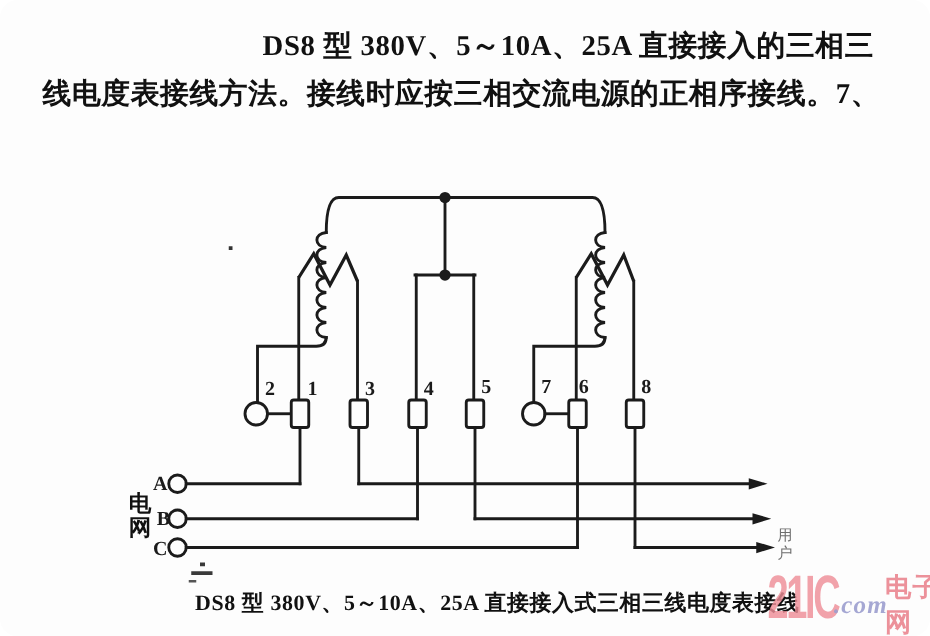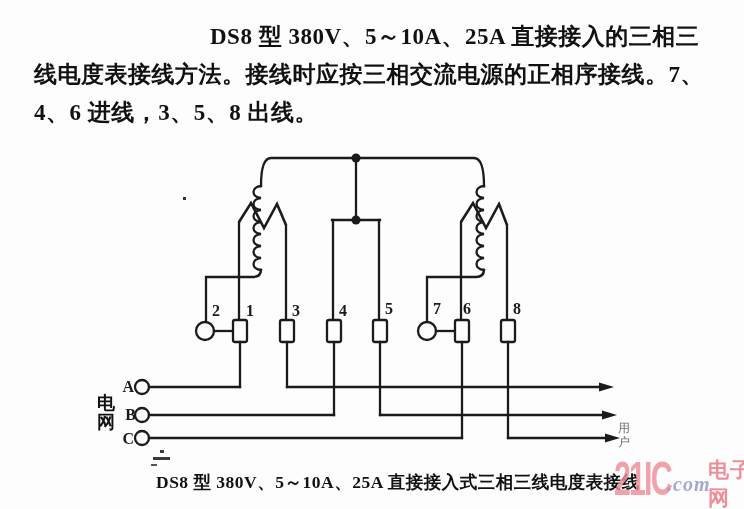--- a/index.html
+++ b/index.html
@@ -1,33 +1,33 @@
 <!DOCTYPE html>
 <html><head>
 <meta charset="utf-8">
 <style>
   html,body{margin:0;padding:0;background:#ffffff;}
   .page{position:relative;width:744px;height:509px;background:#fdfdfd;overflow:hidden;
-        font-family:"Liberation Serif","DejaVu Serif",serif;color:#111;}
+        font-family:"Liberation Serif","DejaVu Serif",serif;color:#111;border-radius:14px;}
   
   .intro{position:absolute;left:34px;top:18px;width:690px;font-size:23px;font-weight:bold;
          line-height:38px;letter-spacing:.5px;white-space:nowrap;}
   .intro .l1{padding-left:176px;}
   
   .diagram-svg{position:absolute;left:0;top:0;}
   .wire{stroke:#1b1b1b;stroke-width:2.3;fill:none;stroke-linecap:square;}
   .wire-thick{stroke:#1b1b1b;stroke-width:2.6;fill:none;stroke-linejoin:miter;}
   .tbox{fill:#fdfdfd;stroke:#1b1b1b;stroke-width:2.3;}
   .tcirc{fill:#fdfdfd;stroke:#1b1b1b;stroke-width:2.3;}
   .dot{fill:#1b1b1b;stroke:none;}
   .arrow{fill:#1b1b1b;stroke:none;}
   .tnum{font:bold 16px "Liberation Serif","DejaVu Serif",serif;fill:#1b1b1b;text-anchor:middle;}
   .phase{font:bold 16px "Liberation Serif","DejaVu Serif",serif;fill:#1b1b1b;text-anchor:end;}
   
-  .stacked{position:absolute;word-break:break-all;text-align:left;}
+  .stacked{position:absolute;word-break:break-all;text-align:right;}
   .source-label{left:97px;top:394px;width:24px;font-size:18px;font-weight:bold;line-height:19px;}
   .load-label{left:618px;top:396px;width:16px;font-size:12px;line-height:14px;color:#6e6e6e;margin-top:25px;}
   
   .caption{position:absolute;left:156px;top:470px;font-size:17.5px;font-weight:bold;
            letter-spacing:.5px;white-space:nowrap;}
   
   .artifact-dash{position:absolute;left:153px;top:457px;width:17px;height:3px;background:#3a3a3a;}
   .artifact-dot{position:absolute;left:160px;top:450px;width:4px;height:3px;background:#3a3a3a;}
   .artifact-dot2{position:absolute;left:151px;top:464px;width:6px;height:2px;background:#555;}
   .speck{position:absolute;left:183px;top:197px;width:3px;height:3px;background:#333;}
@@ -42,21 +42,20 @@
           font-family:"Liberation Serif","DejaVu Serif",serif;color:#9c9ecf;opacity:.9;letter-spacing:1px;}
 </style>
 </head>
 <body>
 
 <div class="page">
 
   <div class="intro">
     <div class="l1">DS8 型 380V、5～10A、25A 直接接入的三相三</div>
     <div class="l2">线电度表接线方法。接线时应按三相交流电源的正相序接线。7、</div>
-    <div class="l3">4、6 进线，3、5、8 出线。</div>
   </div>
 
   <svg class="diagram-svg" width="744" height="509" viewBox="0 0 744 509">
 
     <path class="wire" d="M261,186 Q261,158 271,158 L474,158 Q484,158 484,186"></path>
 
     <path class="wire" d="M356,158 V220"></path>
     <path class="wire" d="M332,220 H380"></path>
     <path class="wire" d="M333,220 V320"></path>
     <path class="wire" d="M379,220 V320"></path>

